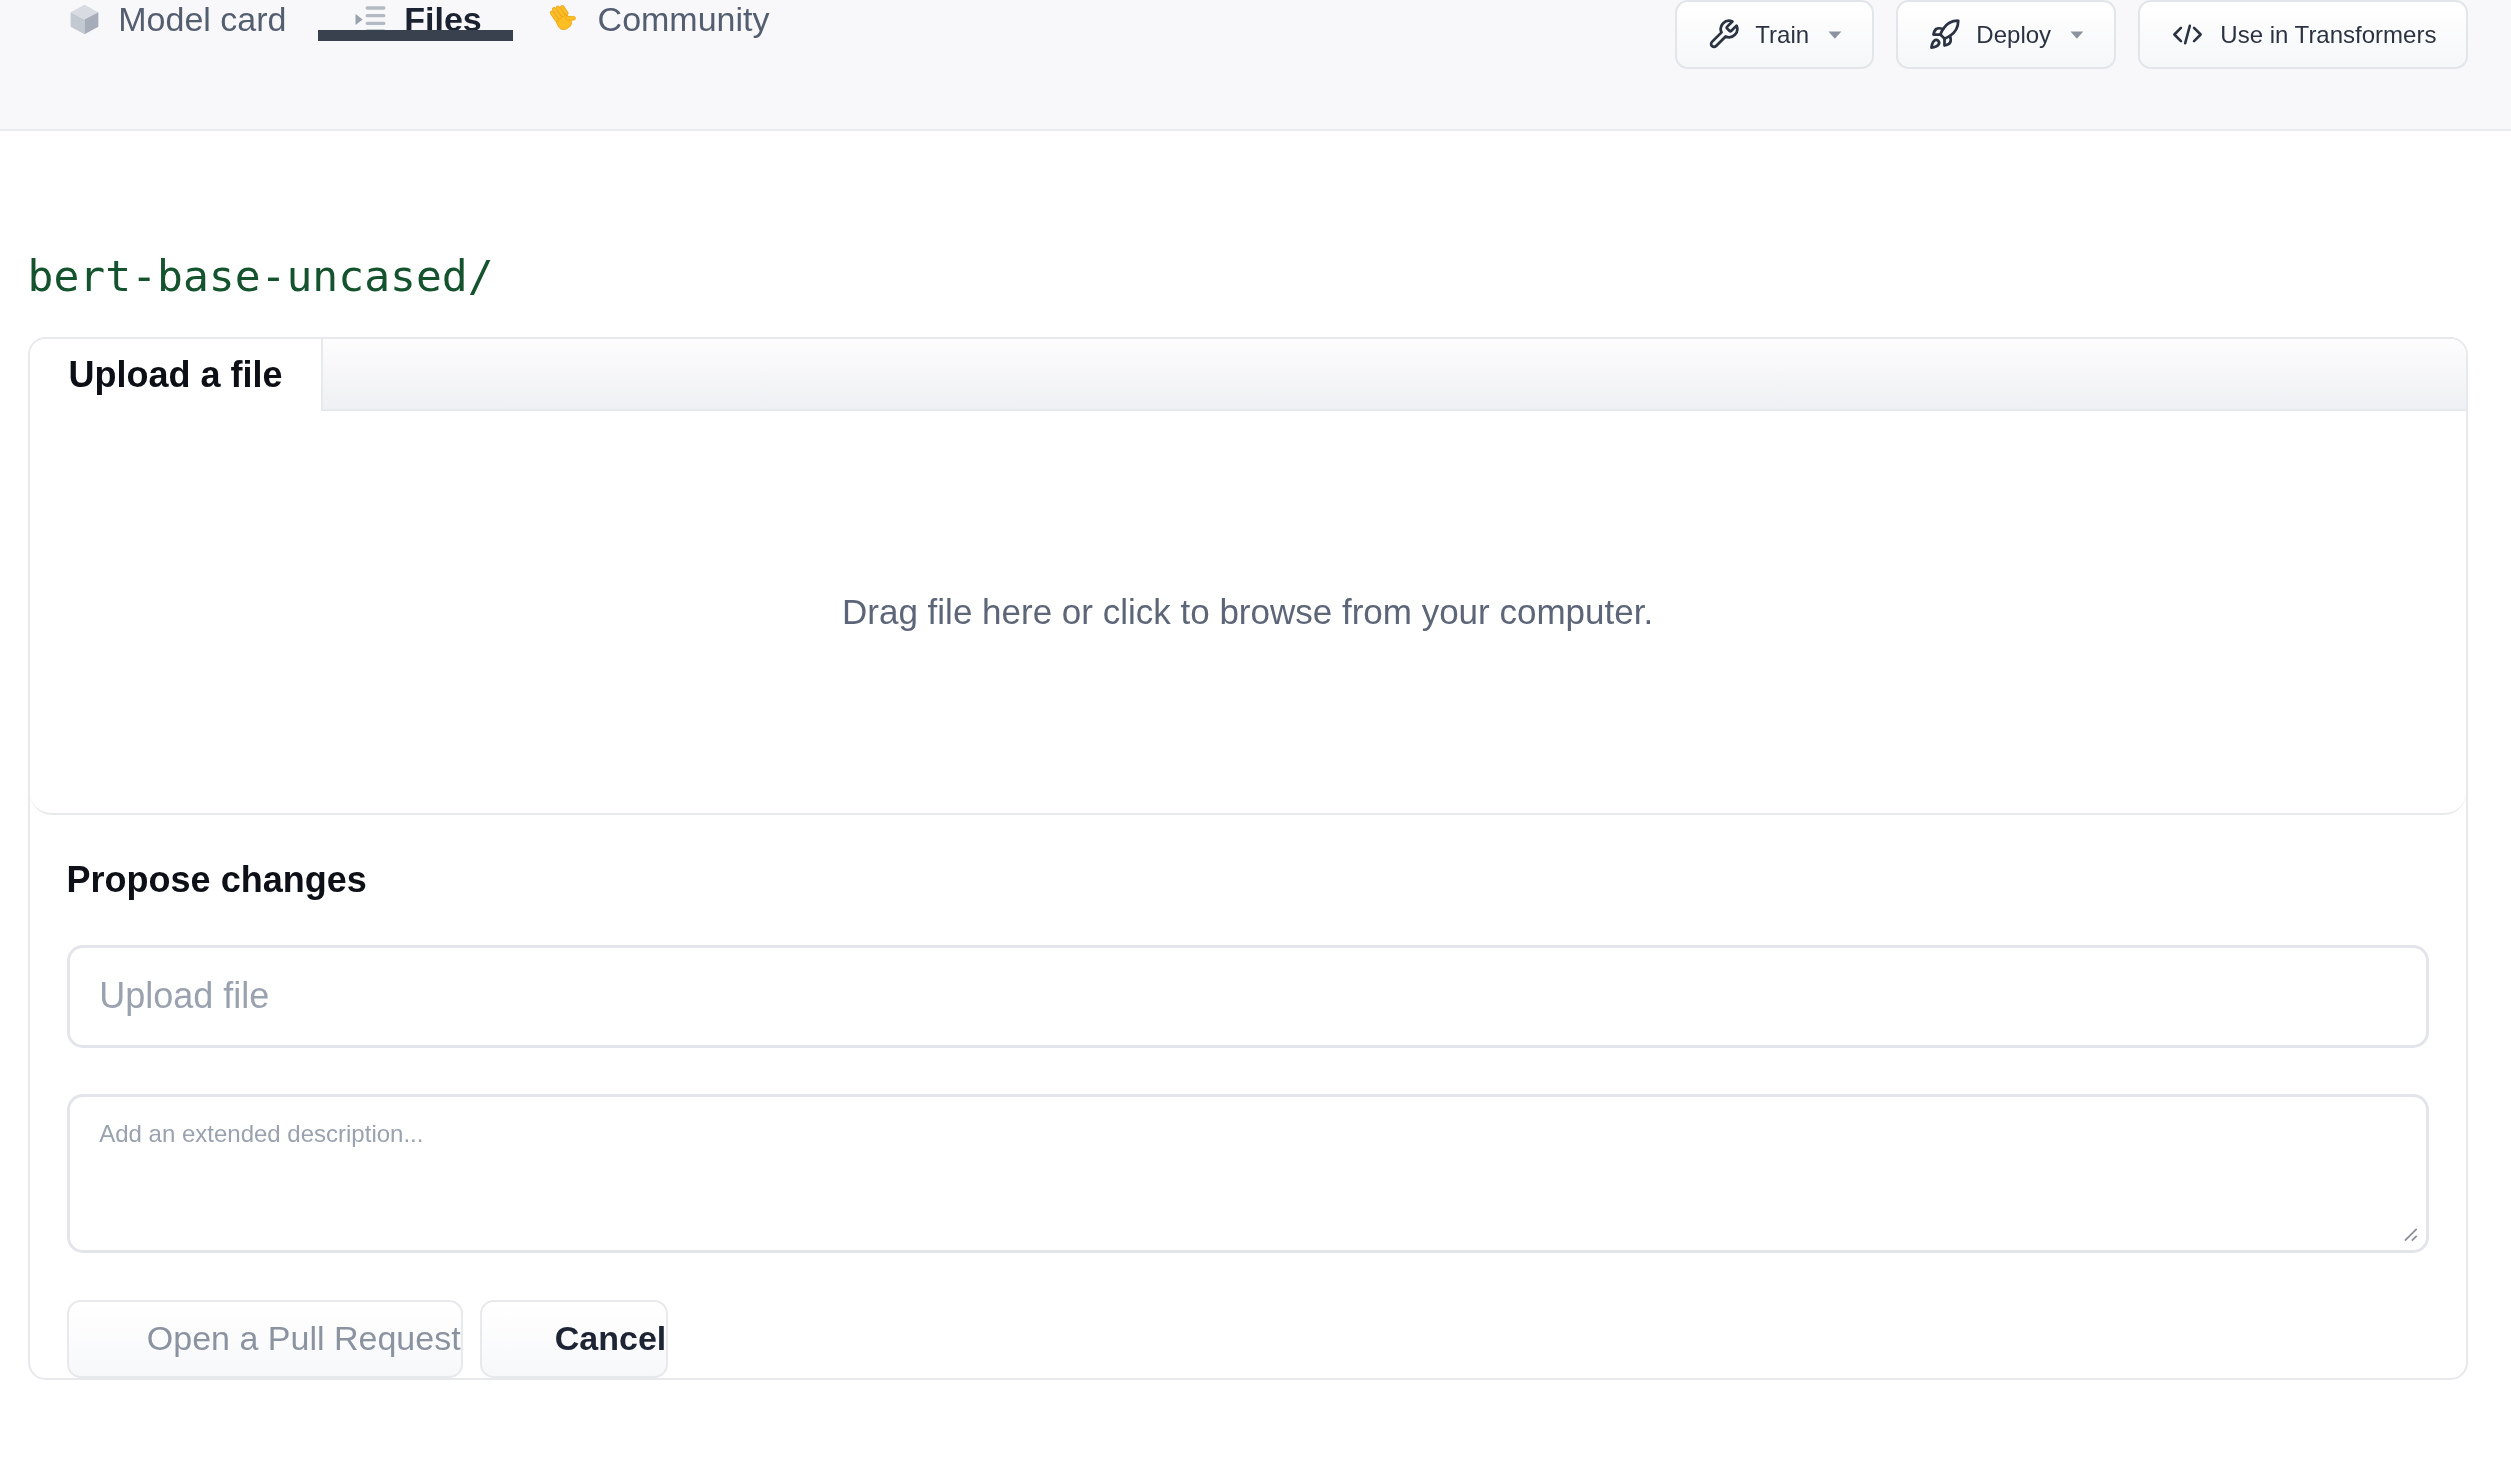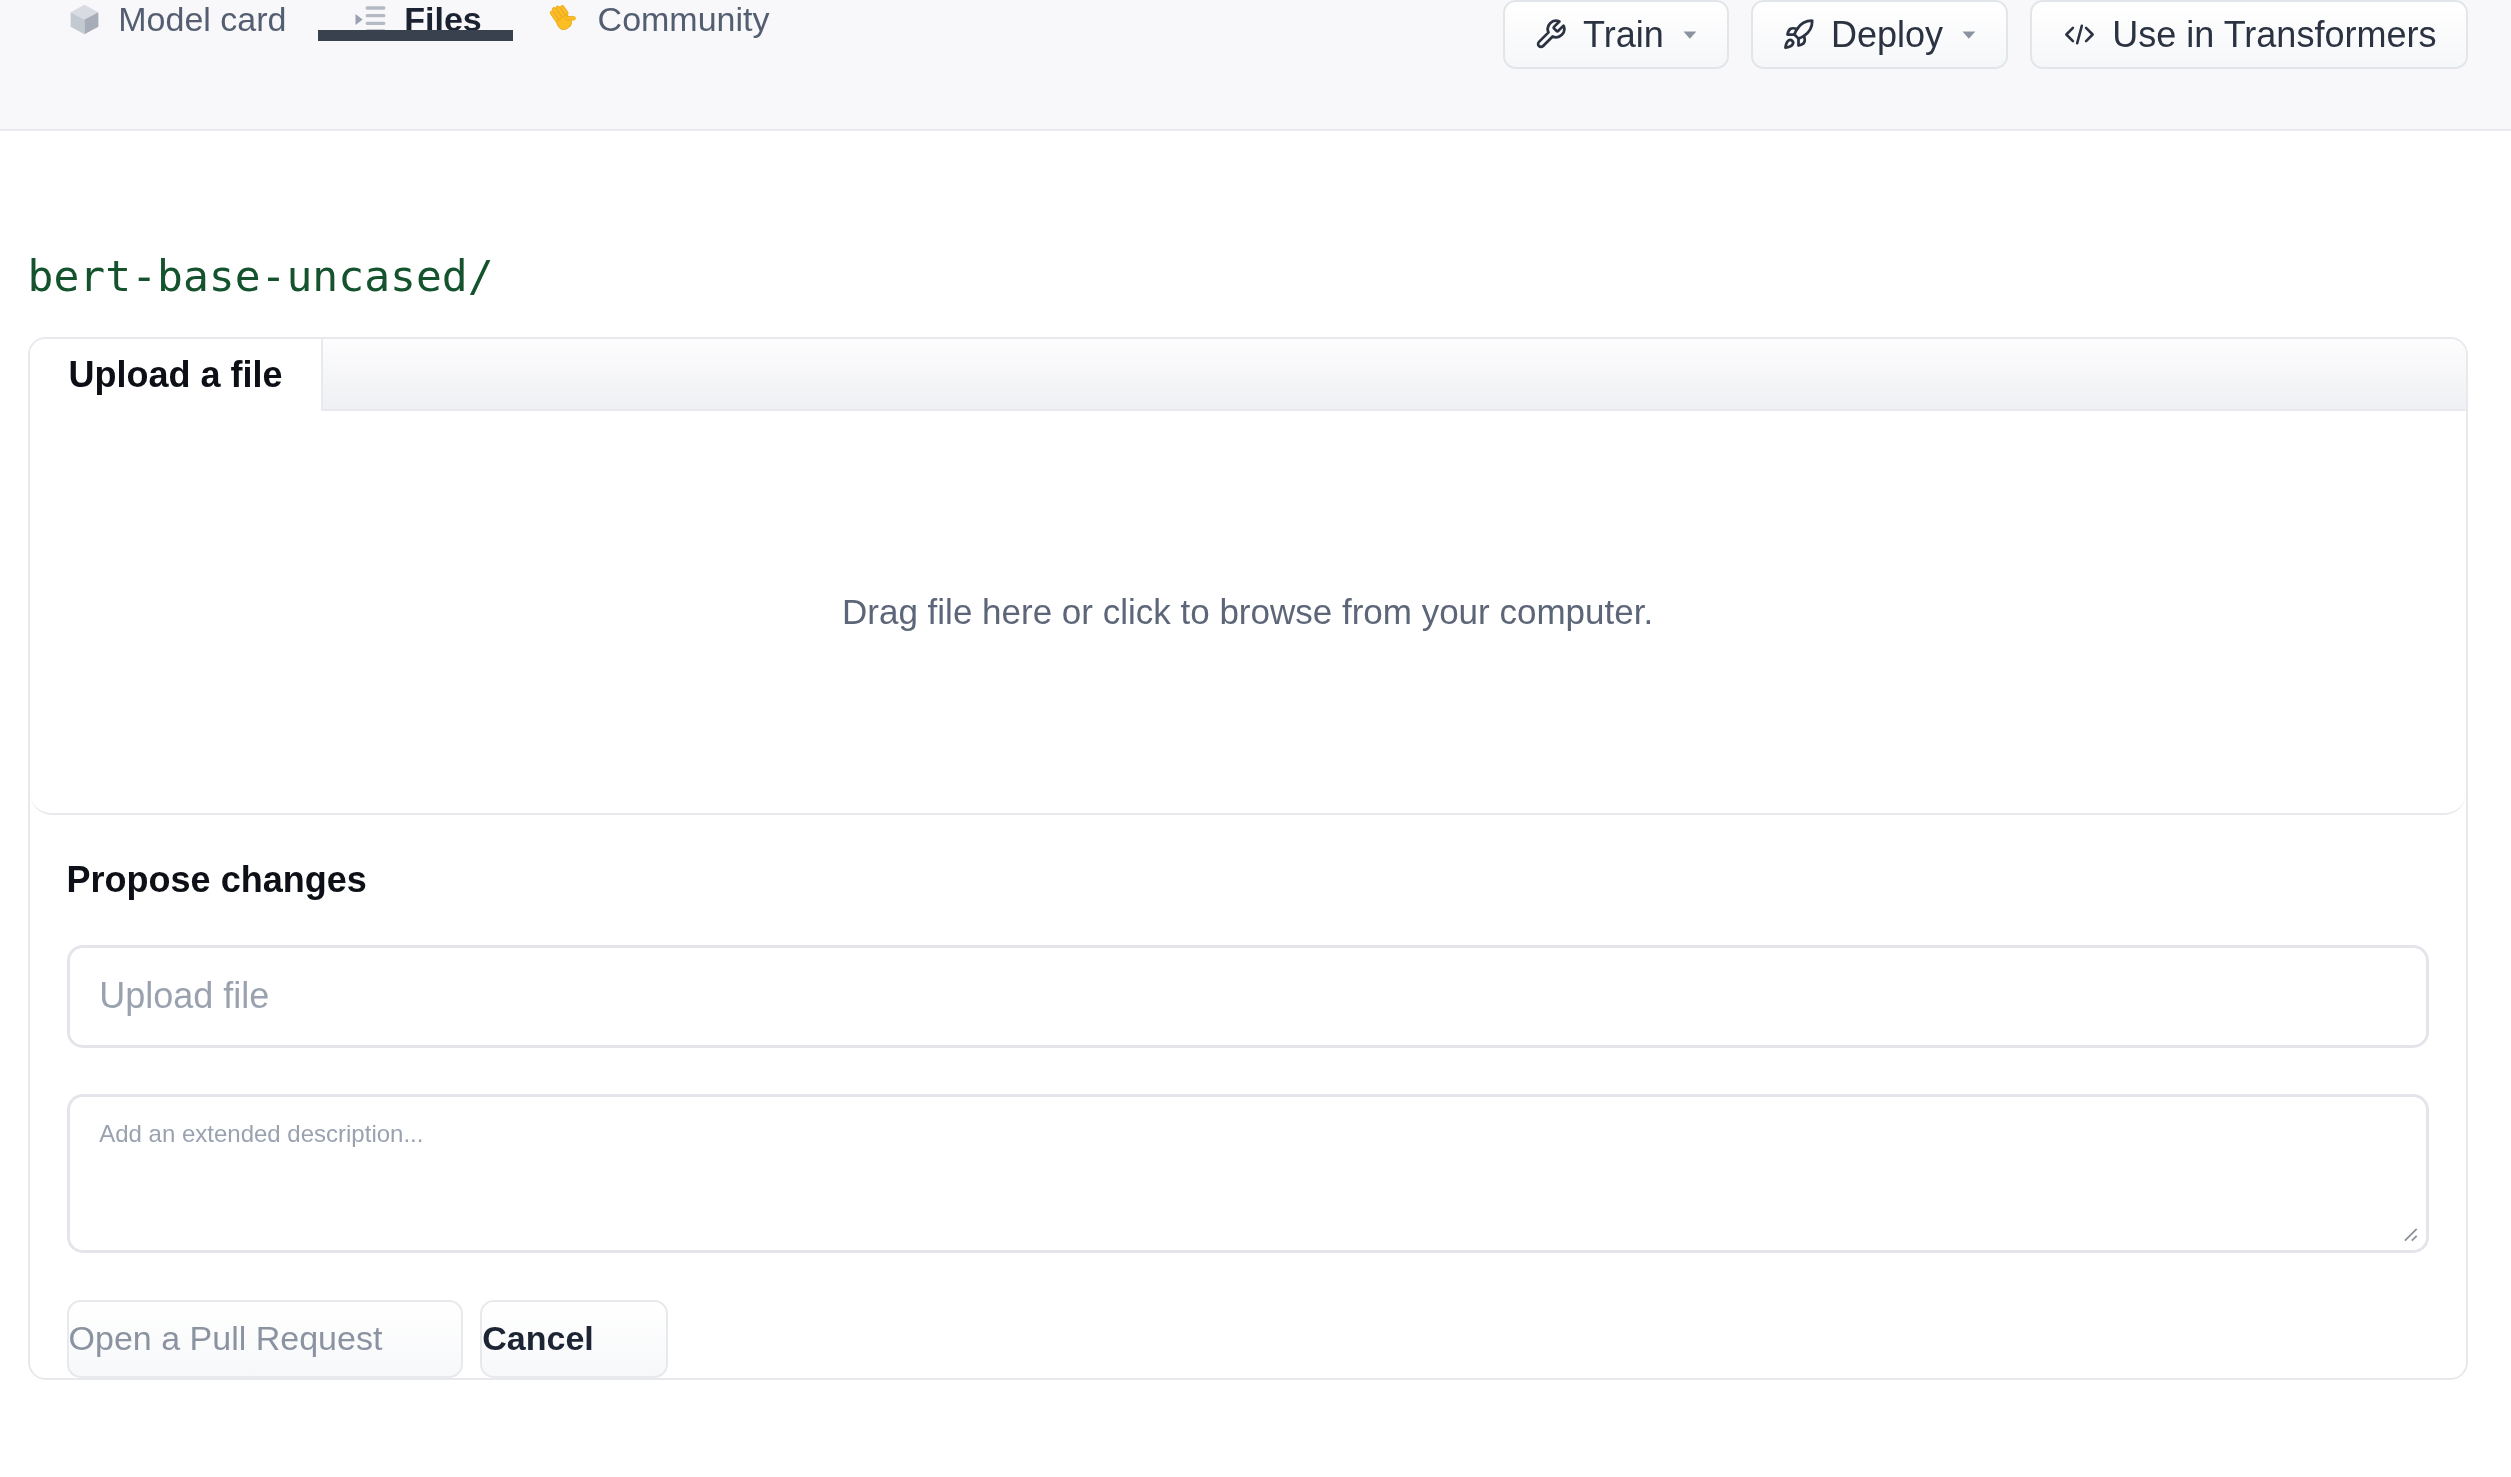--- a/index.html
+++ b/index.html
@@ -12,21 +12,21 @@
   .nav-tab { display:flex; align-items:center; gap:15.8px; padding:0 31.5px;
              position:relative; font-size:34px; color:#545e71; cursor:pointer; }
   .nav-tab .tab-label { white-space:nowrap; }
   .nav-tab.active { color:#1b2231; font-weight:700; }
   .tab-underline { position:absolute; left:0; right:0; bottom:-2px; height:10.8px;
                    background:#39414f; }
   .nav-actions { margin-left:auto; display:flex; align-items:center; gap:21.7px; }
   .nav-btn { display:flex; align-items:center; gap:15.8px; height:69px; padding:0 29.6px;
              border:2px solid #e2e5ea; border-radius:12.8px;
              background:linear-gradient(180deg,#ffffff 0%,#f6f7f9 100%);
-             font-size:36px; font-weight:500; color:#2b3342; cursor:pointer;
+             font-size:24px; font-weight:500; color:#2b3342; cursor:pointer;
              font-family:"Liberation Sans", sans-serif; white-space:nowrap; }
   .caret { margin-left:2px; }
 
   
   .breadcrumb { margin:116px 0 0 27.6px; font-family:"DejaVu Sans Mono", monospace;
                 font-size:43px; line-height:59px; color:#14532d; }
 
   
   .panel { width:2440px; margin:30.5px 0 0 27.6px; border:2px solid #e8e9ed;
            border-radius:17.7px; background:#ffffff; overflow:hidden; }
@@ -54,21 +54,21 @@
                    border:3px solid #e3e5ea; border-radius:15.8px; background:#ffffff;
                    padding:23.6px 29.6px; font-size:24px; color:#2b3342; outline:none;
                    font-family:"Liberation Sans", sans-serif; }
   .desc-textarea::placeholder { color:#9aa2b0; }
   .resize-handle { position:absolute; right:9.9px; bottom:9.9px; pointer-events:none; }
 
   .btn-row { margin-top:47px; display:flex; align-items:center; gap:17.7px; }
   .btn { height:78px; border:2px solid #e7e9ed; border-radius:13.8px;
          background:linear-gradient(180deg,#ffffff 0%,#f7f8fa 100%);
          font-size:34px; font-family:"Liberation Sans", sans-serif;
-         display:flex; align-items:center; justify-content:flex-start; cursor:pointer; }
+         display:flex; align-items:center; justify-content:flex-end; cursor:pointer; }
   .btn-pr { width:396px; color:#8b93a1; }
   .btn-cancel { width:188px; color:#1d2433; font-weight:700; }
 </style>
 </head>
 <body>
 
 <nav class="topnav">
 
   <div class="nav-tab">
     <span style="display:flex;">

